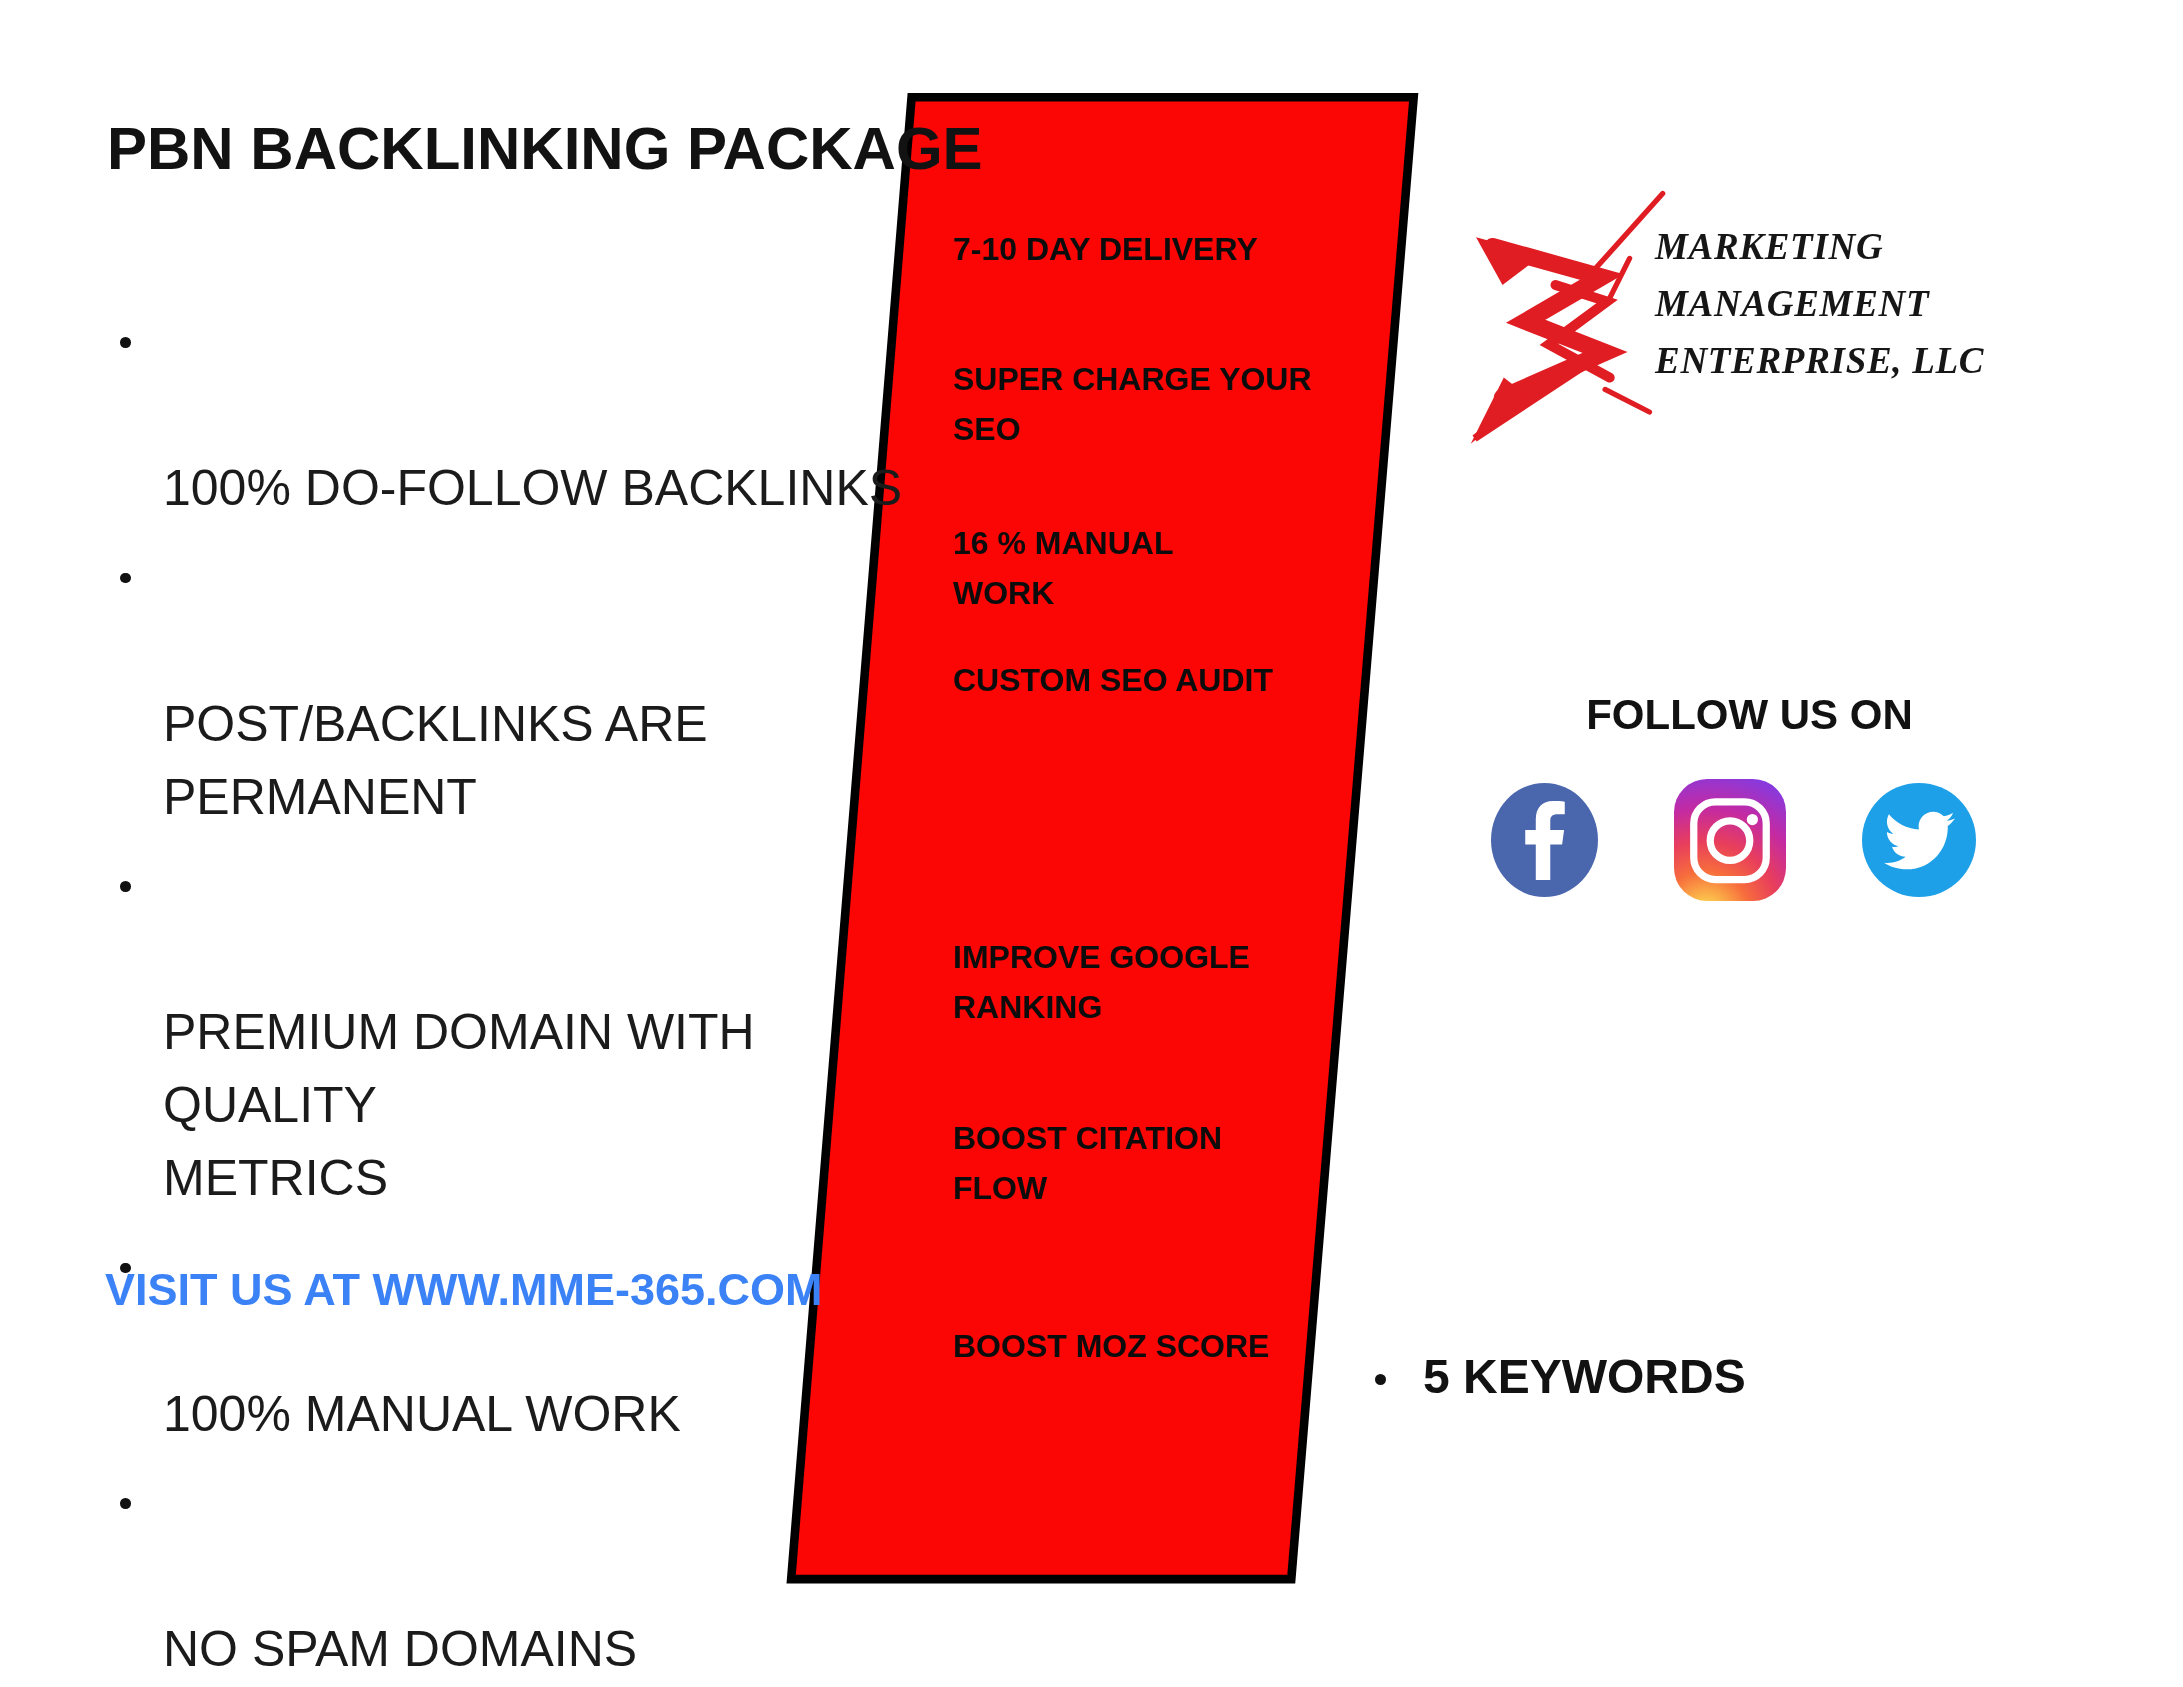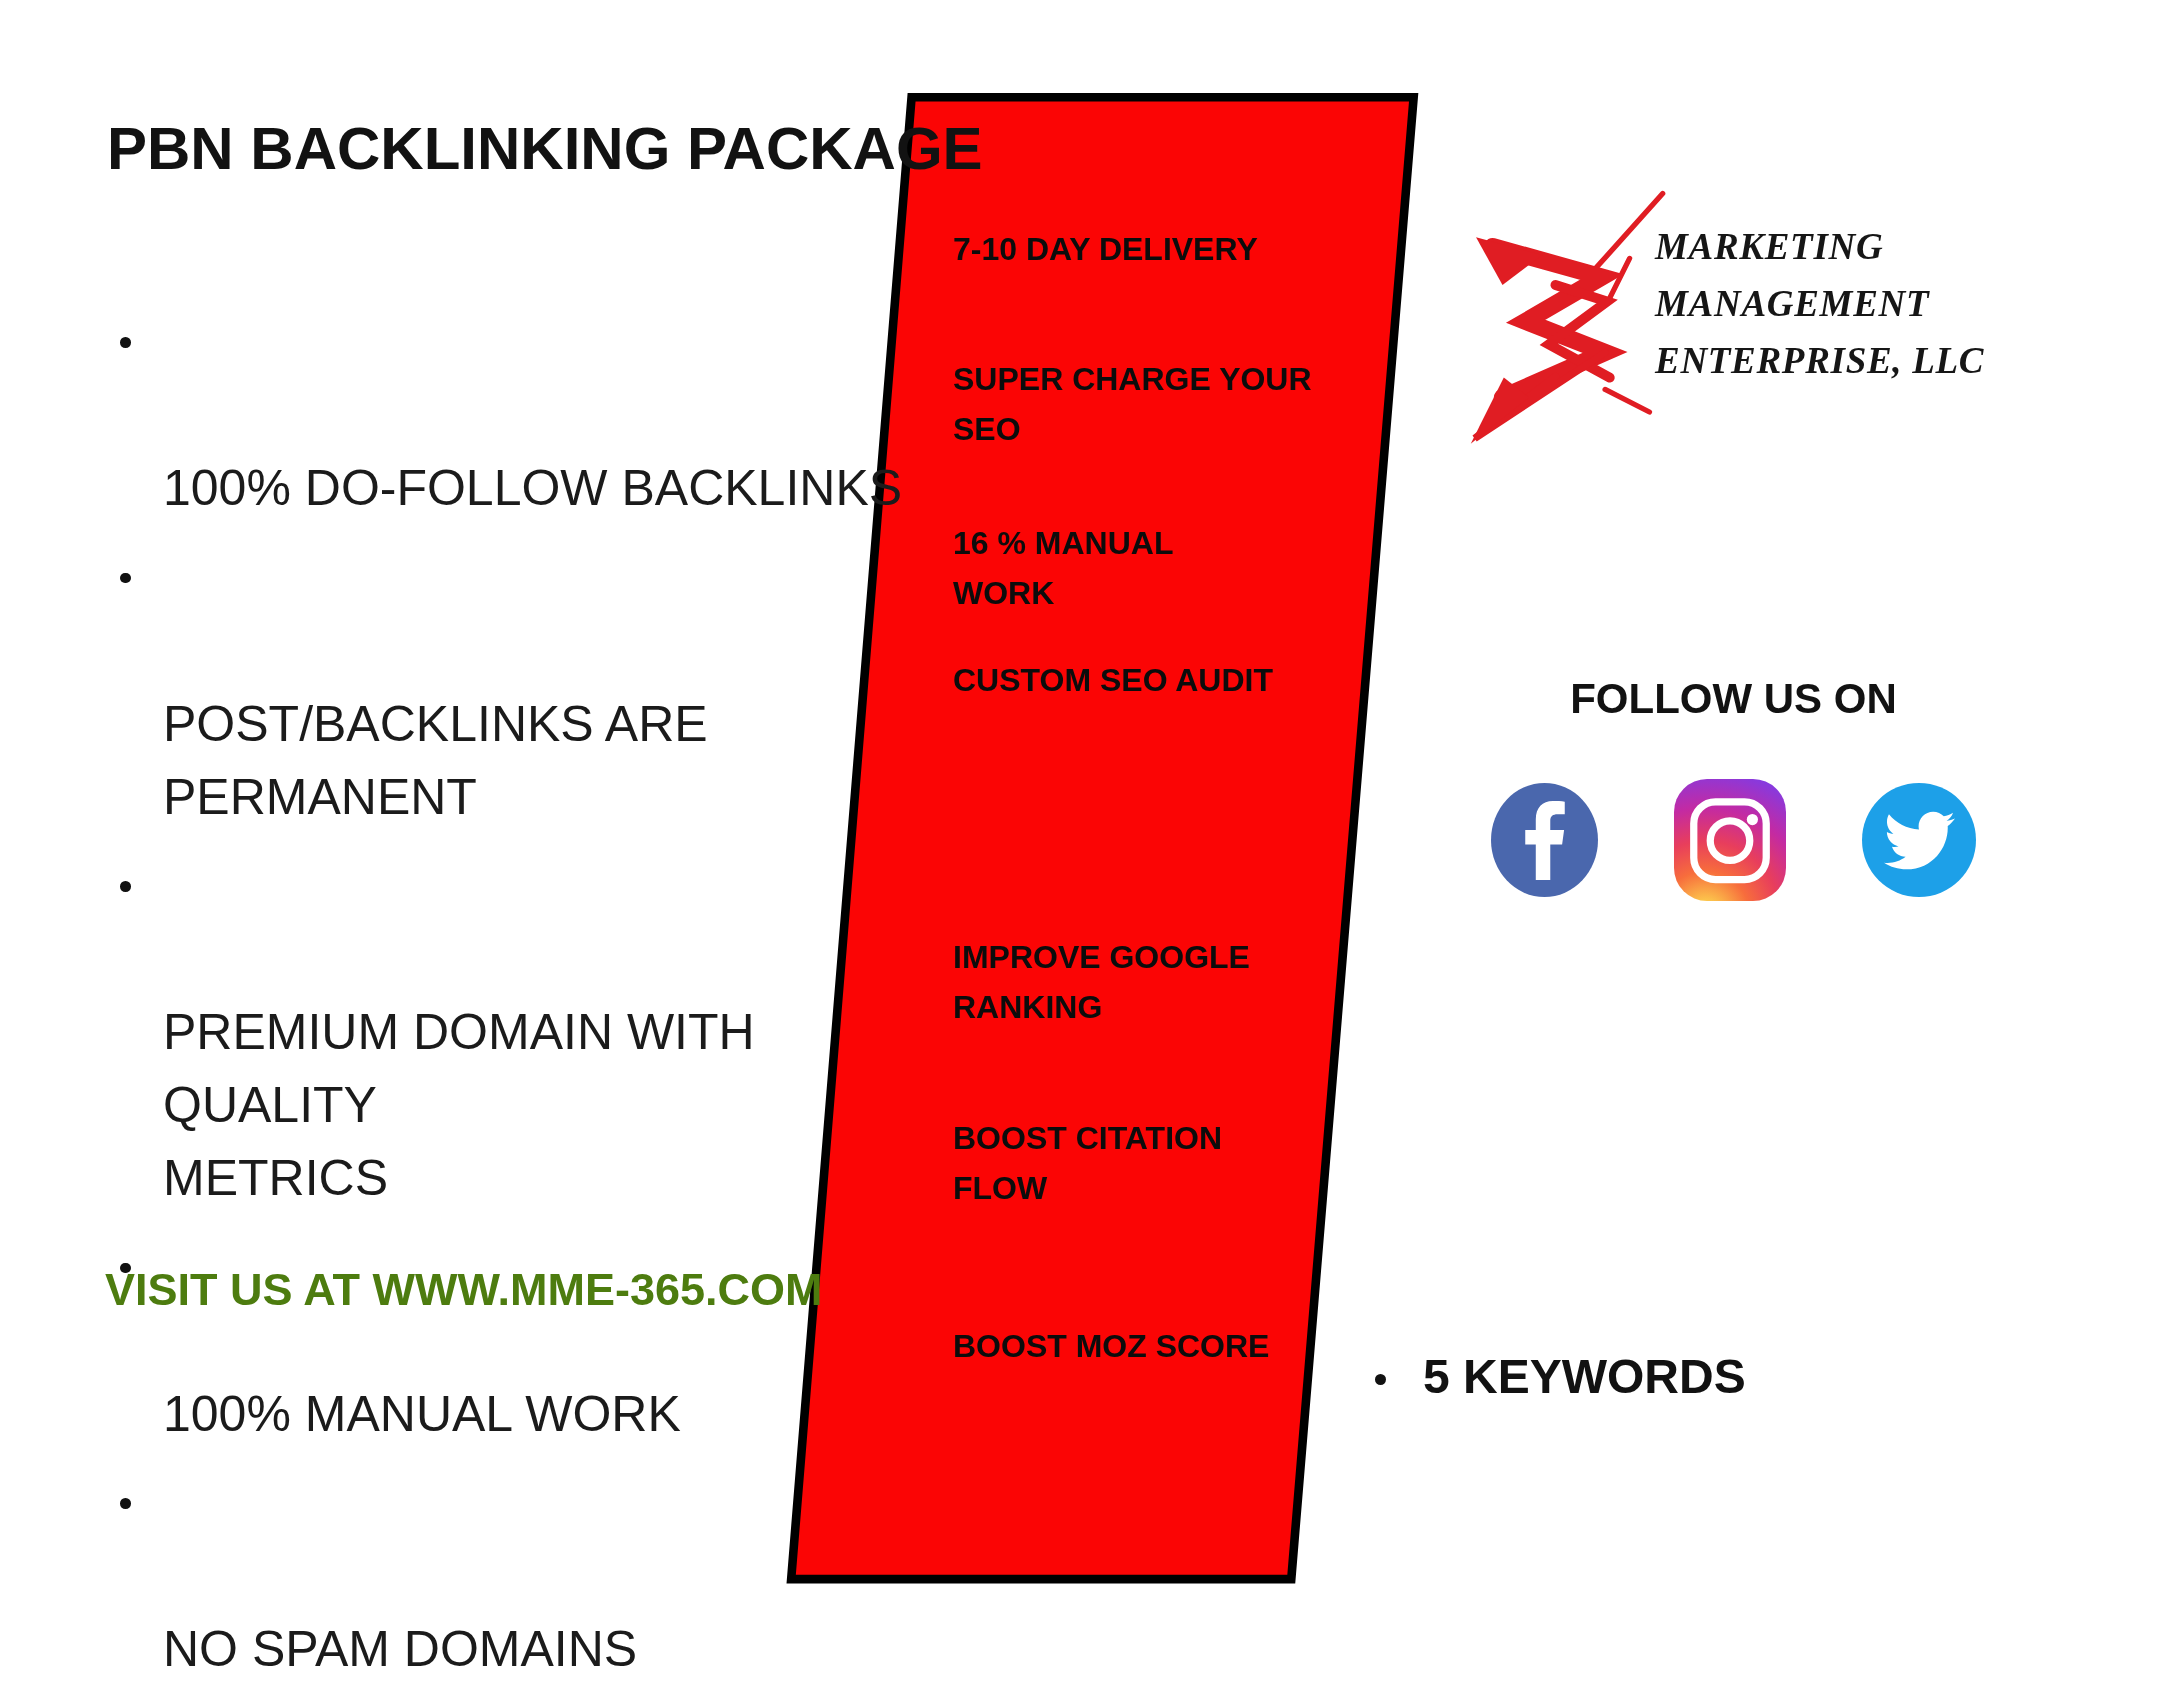--- a/index.html
+++ b/index.html
@@ -30,36 +30,36 @@
   
   .logo-star{ position:absolute; left:1456px; top:179px; }
   .logo-text{
     position:absolute; left:1655px; top:218px;
     font-family:"Liberation Serif", serif; font-style:italic; font-weight:700;
     font-size:37px; line-height:57px; letter-spacing:0.7px; color:#161616; white-space:nowrap;
   }
   .logo-text span{ display:block; }
   
   .follow-heading{
-    position:absolute; left:1436px; top:675px; width:595px; margin:0;
+    position:absolute; left:1436px; top:675px; width:595px; margin:16px;
     text-align:center; font-size:42px; font-weight:700; color:#121212;
   }
   .social-row{
     position:absolute; left:1436px; top:779px; width:595px;
     display:flex; justify-content:center; align-items:center; gap:76px;
   }
   .icon-tile{ display:flex; align-items:center; justify-content:center; }
   .fb{ width:107px; height:114px; border-radius:50%; background:#4a67ad; }
   .ig{ width:112px; height:122px; border-radius:33px;
        background:radial-gradient(circle at 28% 112%, #fdd54f 6%, #f76d3c 28%, #e83e5c 47%, #c32aa3 68%, #7d3ce8 96%); }
   .tw{ width:114px; height:114px; border-radius:50%; background:#1da0e8; }
   
   .visit{
     position:absolute; left:105px; top:1264px; margin:0;
-    font-size:45px; font-weight:700; color:#4d7c0f; white-space:nowrap; cursor:pointer;
+    font-size:45px; font-weight:700; color:#3b82f6; white-space:nowrap; cursor:pointer;
   }
   
   .offer{
     position:absolute; left:1375px; top:1342px; margin:0; padding:0; list-style:none;
     font-size:48px; font-weight:700; line-height:70px; color:#121212; width:761px;
   }
   .offer li{ position:relative; padding-left:48px; margin:0 0 25px 0; white-space:nowrap; }
   .offer .dot{
     position:absolute; left:0; top:32px; width:11.2px; height:11.2px; border-radius:50%; background:#111;
   }

